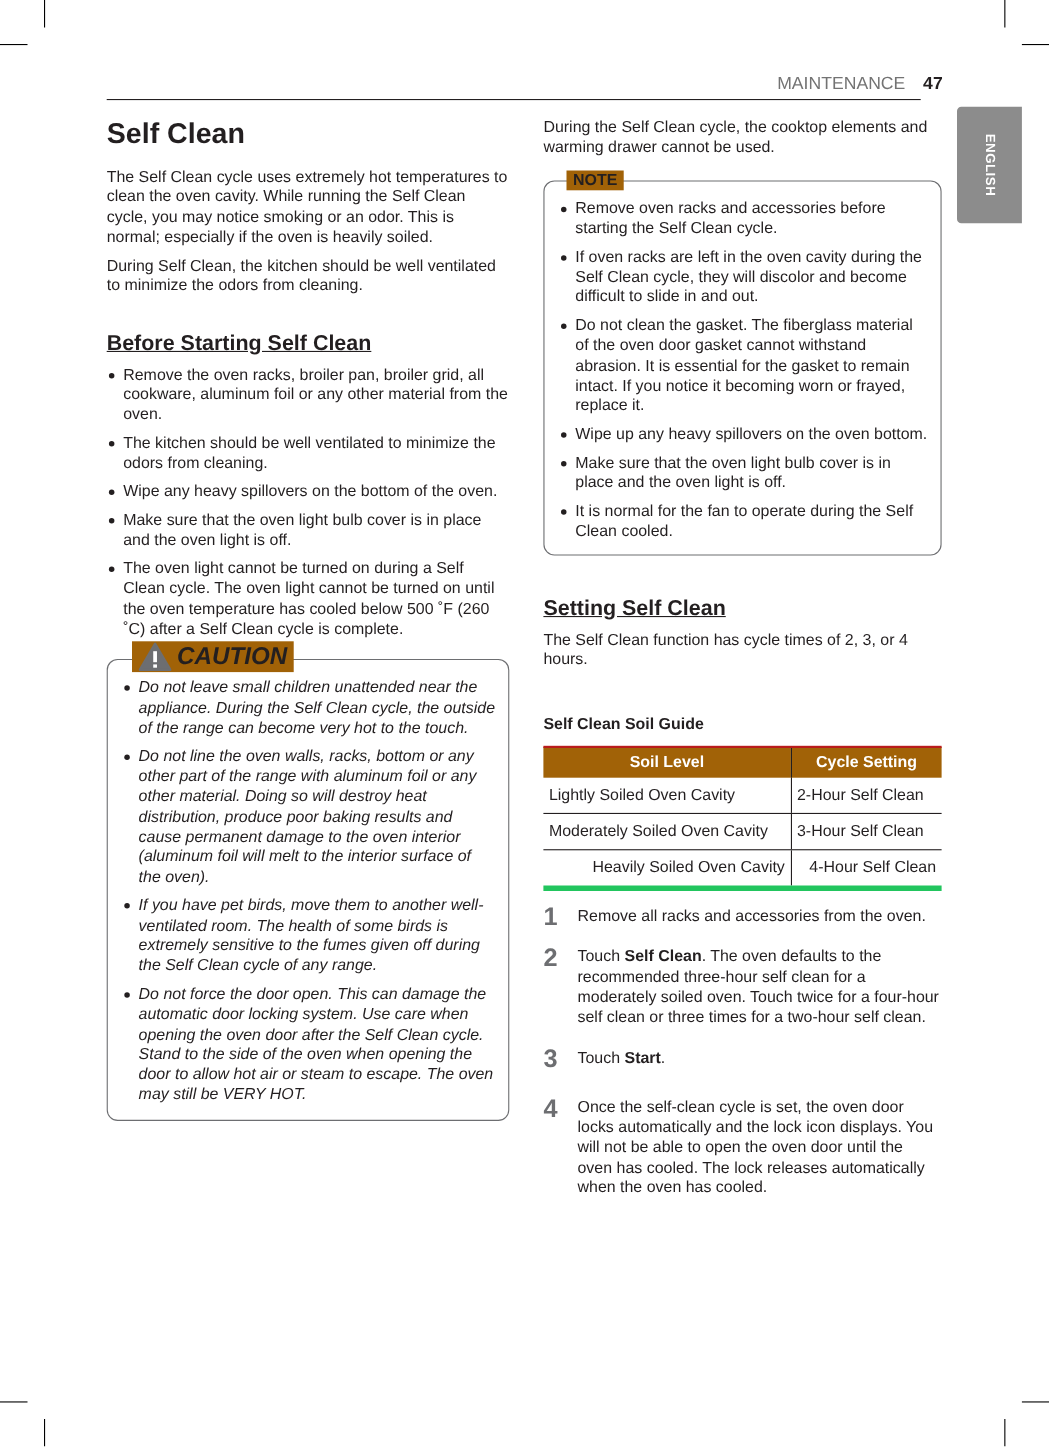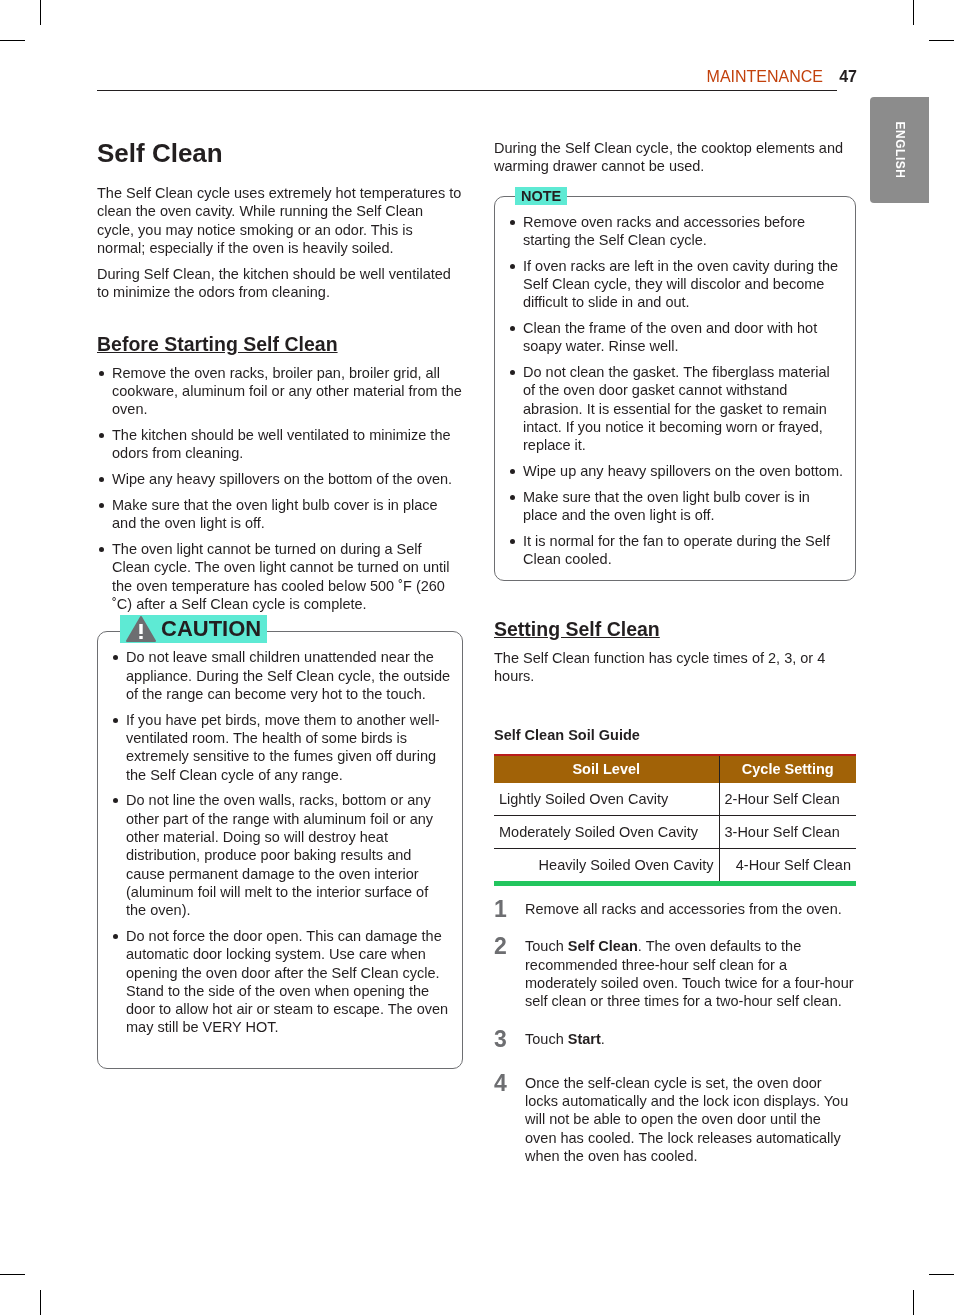--- a/index.html
+++ b/index.html
@@ -6,56 +6,56 @@
   body {
     width: 954px; height: 1315px; position: relative; overflow: hidden;
     font-family: "Liberation Sans", sans-serif; color: #231f20;
   }
   .crop { position: absolute; background: #000; }
   .header {
     position: absolute; left: 97px; top: 66px; width: 740px; height: 24px;
     border-bottom: 1px solid #231f20;
   }
   .header .section {
-    position: absolute; right: 14px; top: 2px; font-size: 16px; color: #c2410c;
+    position: absolute; right: 14px; top: 2px; font-size: 16px; color: #737373;
   }
   .header .pagenum {
     position: absolute; right: -20px; top: 2px; font-size: 16px; font-weight: bold;
   }
   .lang-tab {
     position: absolute; left: 870px; top: 97px; width: 59px; height: 106px;
     background: #8c8c8c; border-radius: 4px 0 0 4px;
   }
   .lang-tab span {
     position: absolute; left: 50%; top: 50%;
     transform: translate(-50%, -50%) rotate(90deg);
     color: #fff; font-weight: bold; font-size: 12px; letter-spacing: 0.5px;
     white-space: nowrap;
   }
-  .col { position: absolute; font-size: 14.5px; line-height: 18.3px; margin-top: 32px; }
+  .col { position: absolute; font-size: 14.5px; line-height: 18.3px; }
   .col-left { left: 97px; top: 104px; width: 366px; }
   .col-right { left: 494px; top: 107px; width: 362px; }
   h1 { font-size: 26px; font-weight: bold; margin: 0 0 14px 0; line-height: 34px; }
   h2 { font-size: 19.5px; font-weight: bold; margin: 0 0 8px 0; line-height: 24px; text-decoration: underline; }
   p { margin: 0 0 8px 0; }
   ul.bullets { list-style: none; margin: 0; padding: 0; }
   ul.bullets li { position: relative; padding-left: 15px; margin-bottom: 7.5px; }
   ul.bullets li::before {
     content: ""; position: absolute; left: 2px; top: 7px;
     width: 5px; height: 5px; border-radius: 50%; background: #231f20;
   }
   .box {
     position: relative; border: 1px solid #6d6e71; border-radius: 10px;
     padding: 14px 10px 4px 13px;
   }
   .box-label {
-    position: absolute; left: 20px; top: -10px; background: #5eead4; padding: 0 6px;
+    position: absolute; left: 20px; top: -10px; background: #a16207; padding: 0 6px;
     font-weight: bold; font-size: 14.5px; line-height: 18px;
   }
-  .caution-box { margin-top: 18px; padding-top: 16px; padding-bottom: 24px; }
+  .caution-box { margin-top: 18px; padding-top: 16px; padding-bottom: 6px; font-style: italic; }
   .caution-label {
     top: -17px; left: 22px; font-size: 22px; line-height: 28px;
     display: flex; align-items: center; gap: 5px;
   }
   .caution-label svg { display: block; }
   .table-title { font-weight: bold; font-size: 14.5px; margin: 40px 0 10px 0; }
   table.soil {
     width: 362px; border-collapse: collapse; font-size: 14.5px;
   }
   table.soil th {
@@ -115,36 +115,35 @@
     <div class="box-label caution-label">
       <svg width="30" height="26" viewBox="0 0 30 26">
         <path d="M15 1 L29 25 L1 25 Z" fill="#6d6e71" stroke="#6d6e71" stroke-linejoin="round" stroke-width="2"></path>
         <rect x="13.3" y="8" width="3.4" height="10" fill="#fff"></rect>
         <rect x="13.3" y="20" width="3.4" height="3" fill="#fff"></rect>
       </svg>
       <span>CAUTION</span>
     </div>
     <ul class="bullets">
       <li>Do not leave small children unattended near the appliance. During the Self Clean cycle, the outside of the range can become very hot to the touch.</li>
+      <li>Do not line the oven walls, racks, bottom or any other part of the range with aluminum foil or any other material. Doing so will destroy heat distribution, produce poor baking results and cause permanent damage to the oven interior (aluminum foil will melt to the interior surface of the oven).</li>
       <li>If you have pet birds, move them to another well-ventilated room. The health of some birds is extremely sensitive to the fumes given off during the Self Clean cycle of any range.</li>
-      <li>Do not line the oven walls, racks, bottom or any other part of the range with aluminum foil or any other material. Doing so will destroy heat distribution, produce poor baking results and cause permanent damage to the oven interior (aluminum foil will melt to the interior surface of the oven).</li>
       <li>Do not force the door open. This can damage the automatic door locking system. Use care when opening the oven door after the Self Clean cycle. Stand to the side of the oven when opening the door to allow hot air or steam to escape. The oven may still be VERY HOT.</li>
     </ul>
   </div>
 </div>
 
 <div class="col col-right">
   <p>During the Self Clean cycle, the cooktop elements and warming drawer cannot be used.</p>
 
   <div class="box" style="margin-top:20px;padding-top:16px;">
     <div class="box-label">NOTE</div>
     <ul class="bullets">
       <li>Remove oven racks and accessories before starting the Self Clean cycle.</li>
       <li>If oven racks are left in the oven cavity during the Self Clean cycle, they will discolor and become difficult to slide in and out.</li>
-      <li>Clean the frame of the oven and door with hot soapy water. Rinse well.</li>
       <li>Do not clean the gasket. The fiberglass material of the oven door gasket cannot withstand abrasion. It is essential for the gasket to remain intact. If you notice it becoming worn or frayed, replace it.</li>
       <li>Wipe up any heavy spillovers on the oven bottom.</li>
       <li>Make sure that the oven light bulb cover is in place and the oven light is off.</li>
       <li>It is normal for the fan to operate during the Self Clean cooled.</li>
     </ul>
   </div>
 
   <h2 style="margin-top:36px;">Setting Self Clean</h2>
   <p>The Self Clean function has cycle times of 2, 3, or 4 hours.</p>
 

